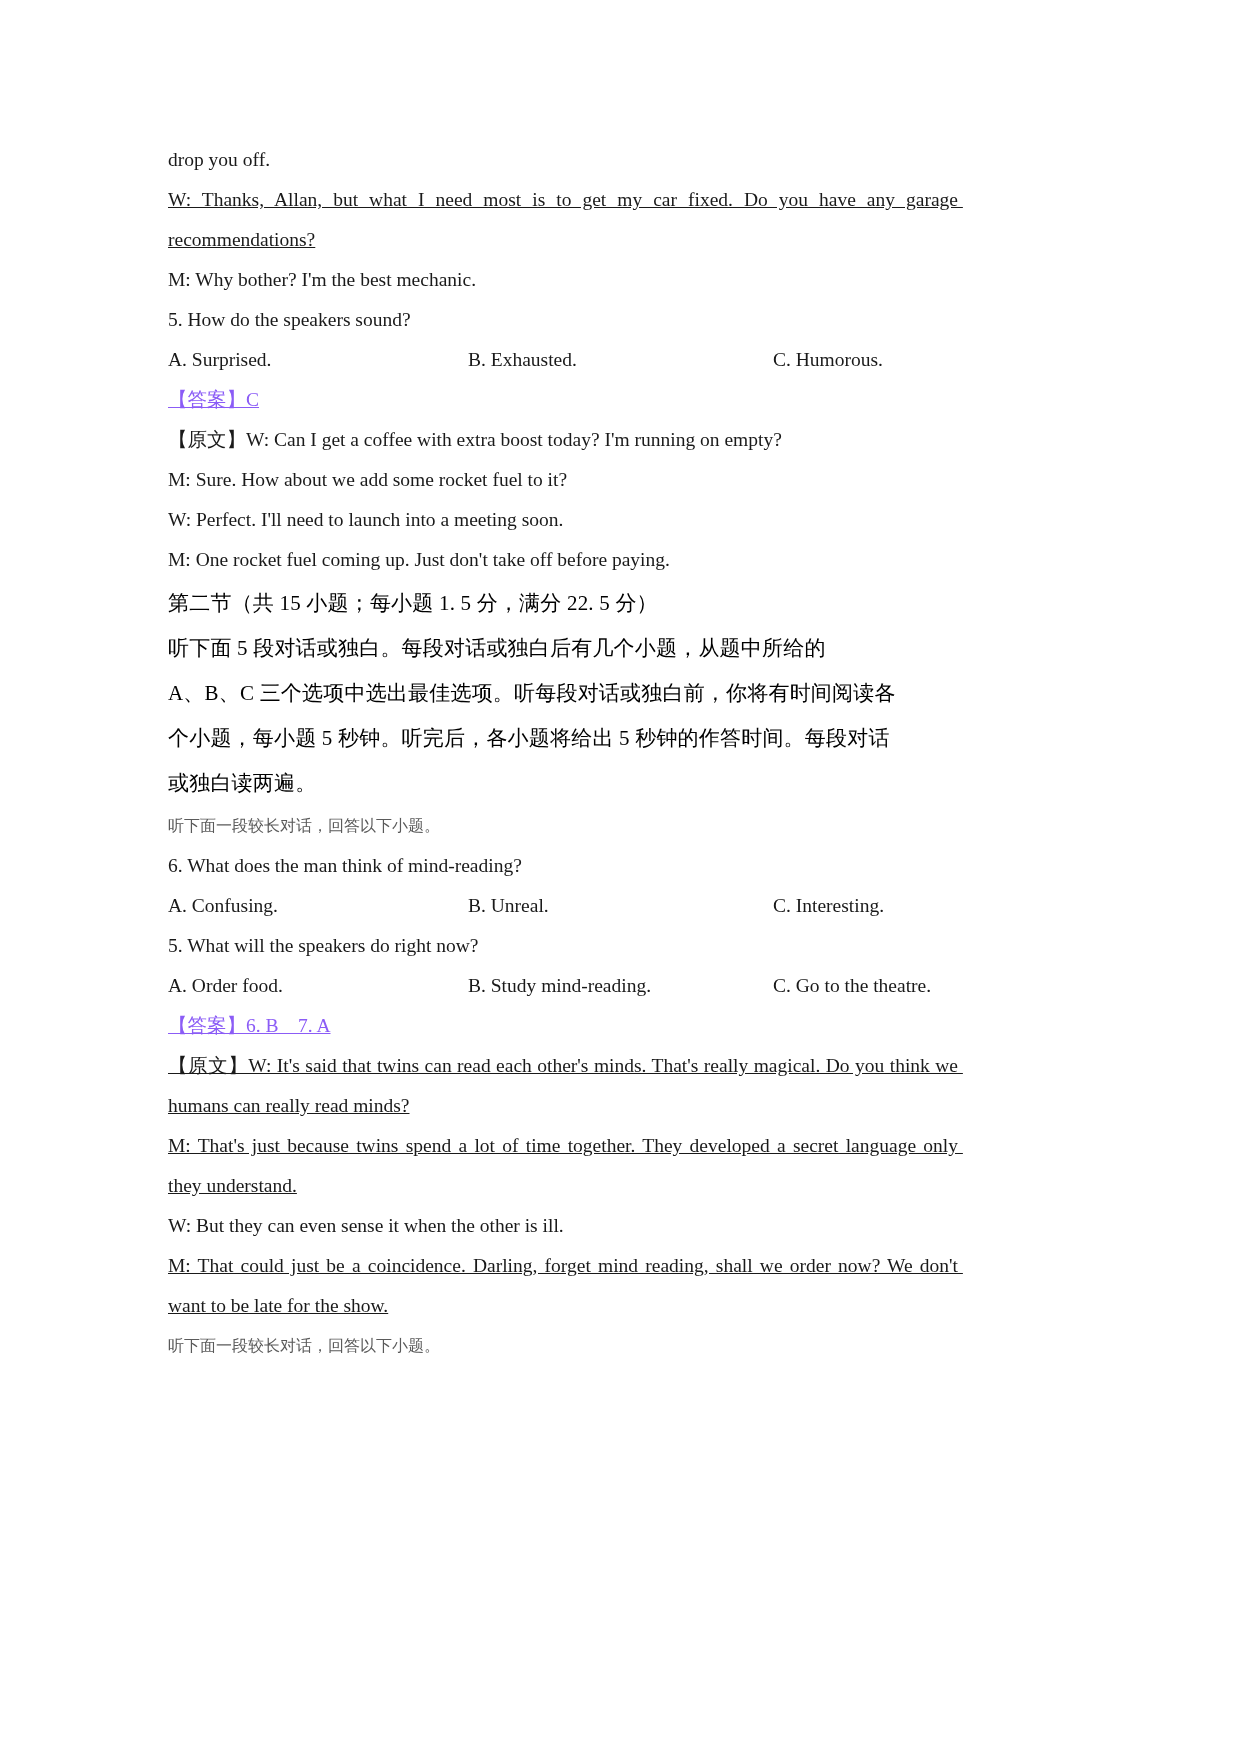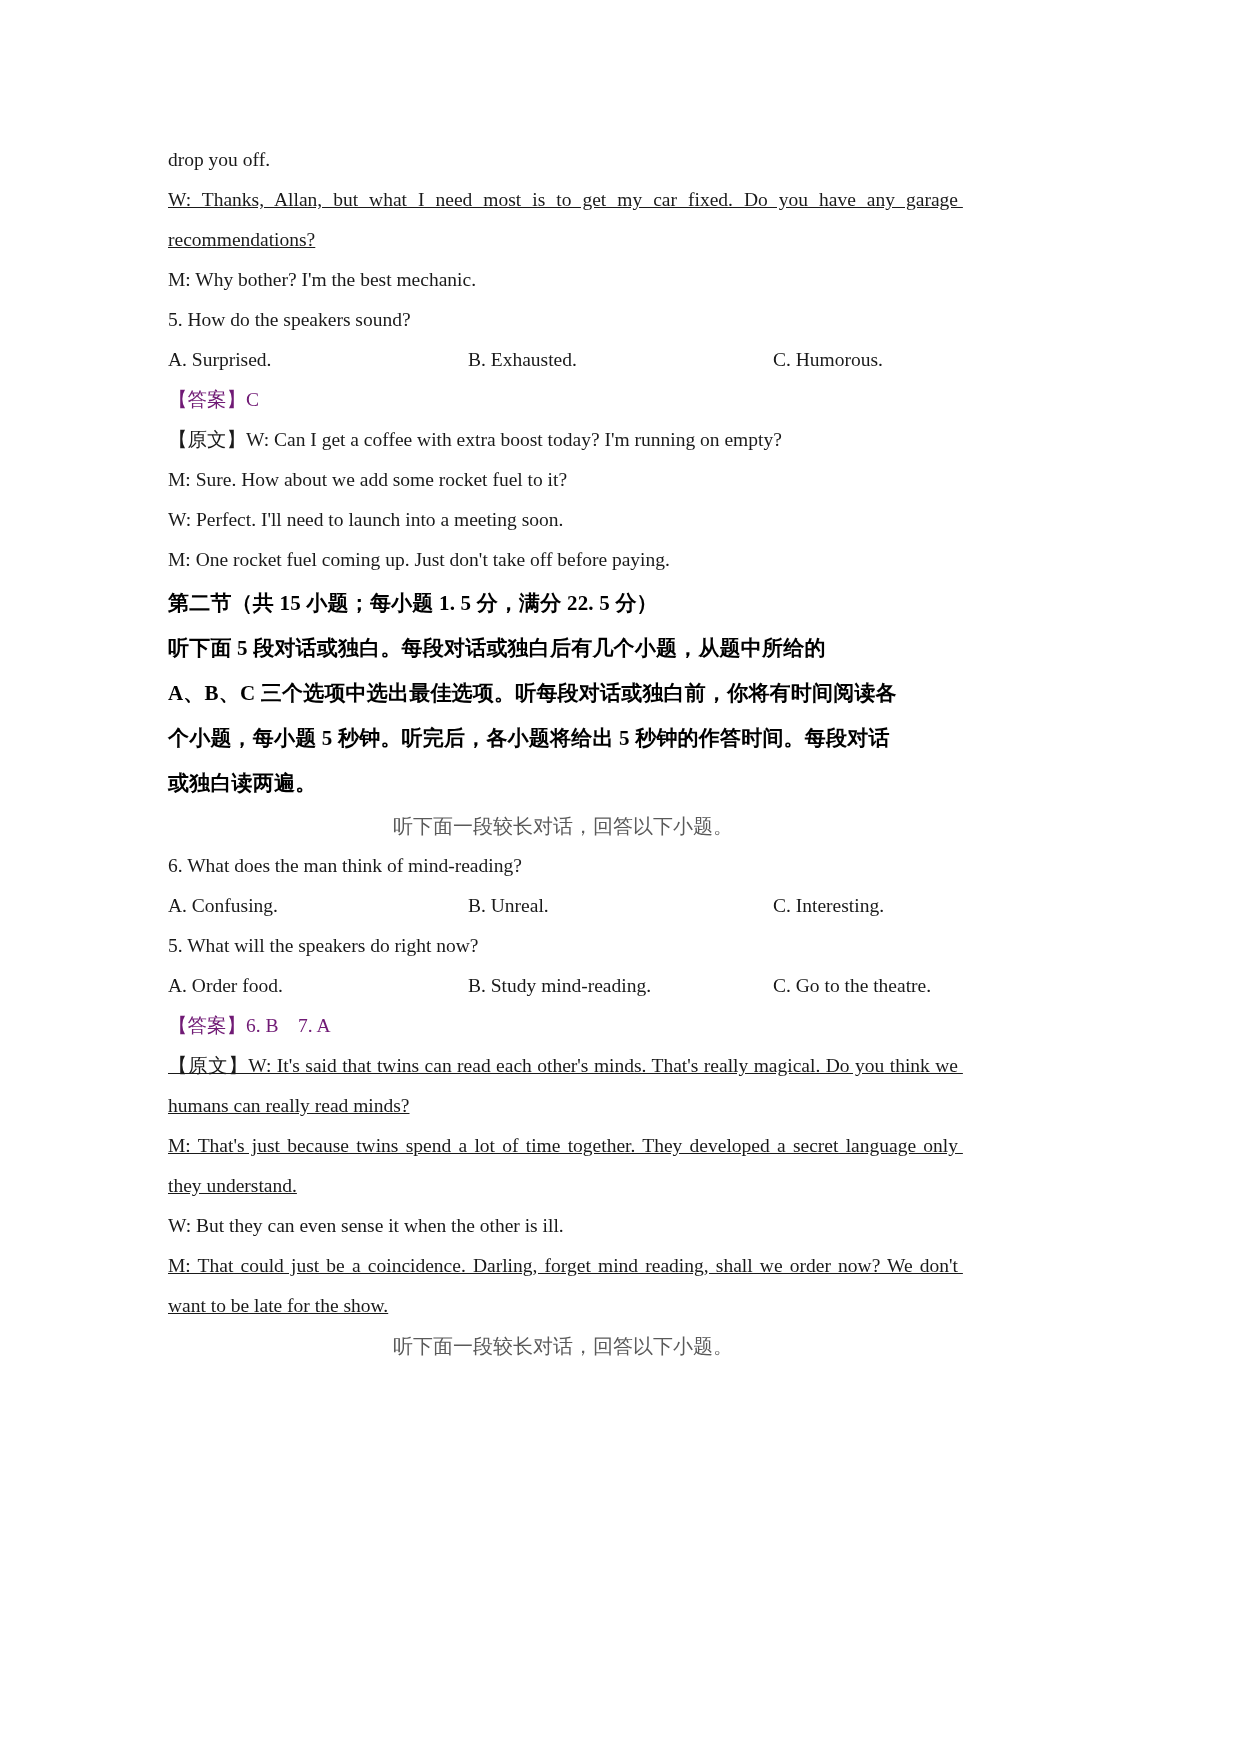--- a/index.html
+++ b/index.html
@@ -39,41 +39,41 @@
     text-align: justify;
     text-align-last: left;
     text-justify: inter-word;
     text-decoration: underline;
   }
 
   
   .cn-bold {
     font-size: 21px;
     line-height: 45px;
-    font-weight: bold;
+    font-weight: normal;
     color: #000000;
     margin: 0;
     letter-spacing: 0.2px;
   }
   .cn-bold.heading {
     line-height: 46px;
   }
 
   
   .cn-gray {
-    font-size: 20px;
+    font-size: 16px;
     line-height: 40px;
     color: #5a5a5a;
     margin: 0;
-    text-align: center;
   }
 
   
   .tag {
-    color: #701a75;
+    color: #8b5cf6;
+    text-decoration: underline;
   }
 
   
   .options {
     display: flex;
     width: 790px;
     font-size: 19.5px;
     line-height: 40px;
     color: #1a1a1a;
     align-items: flex-end;

